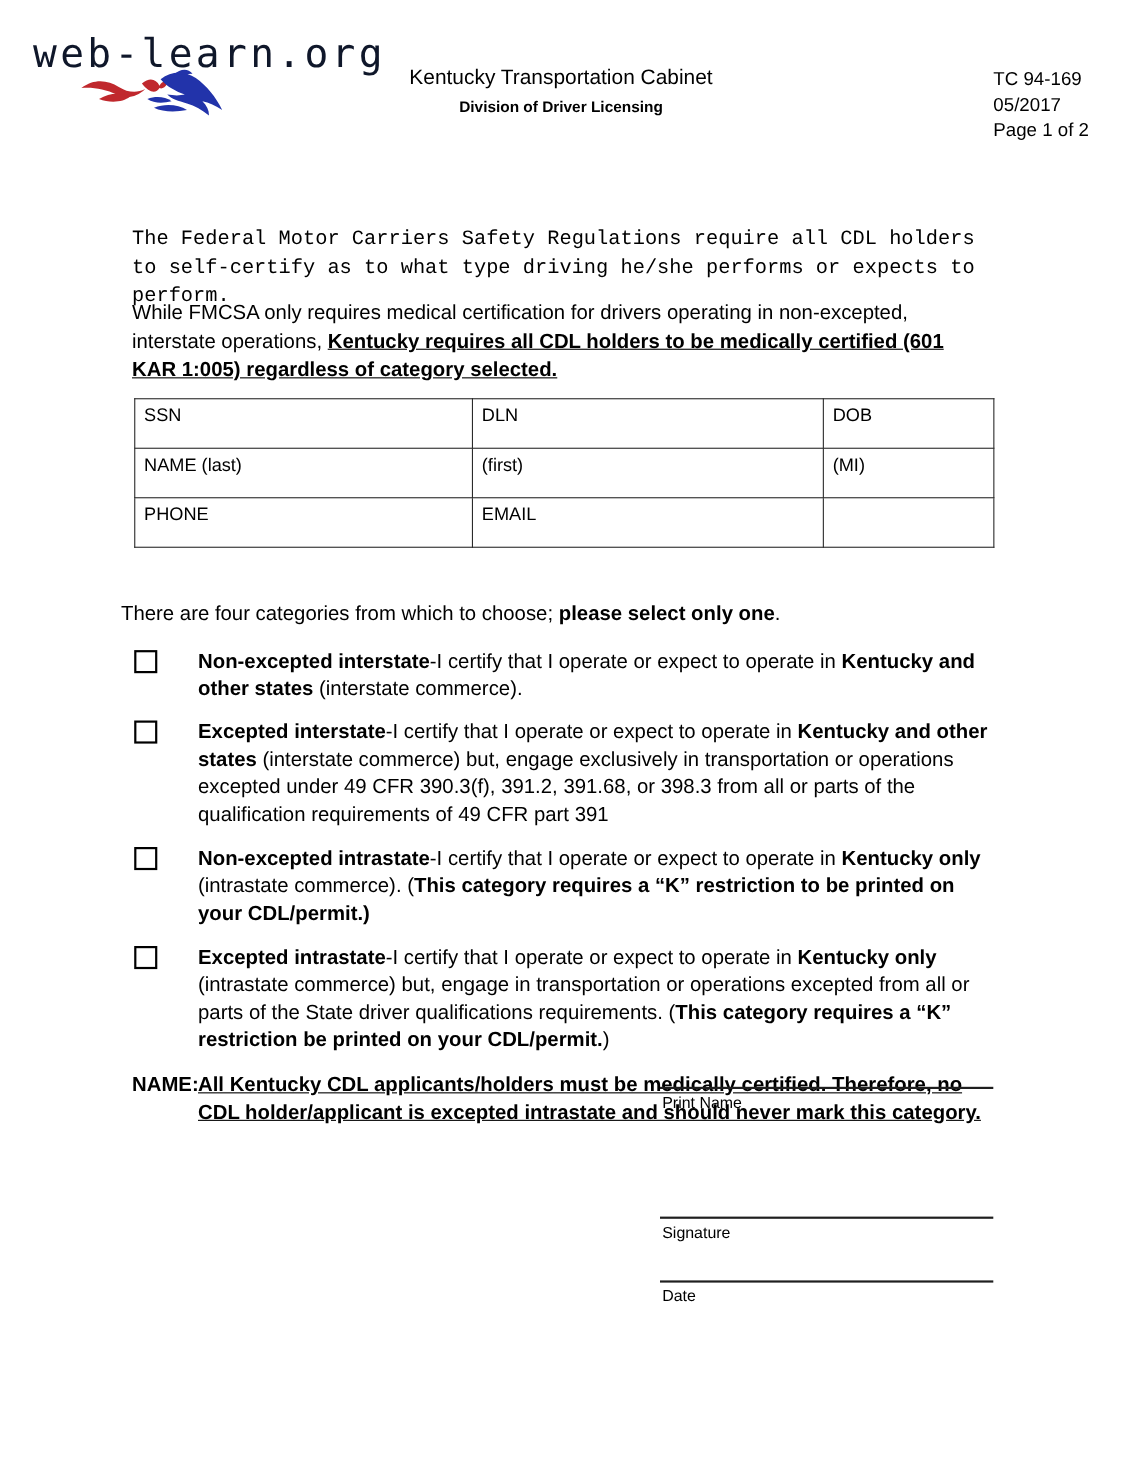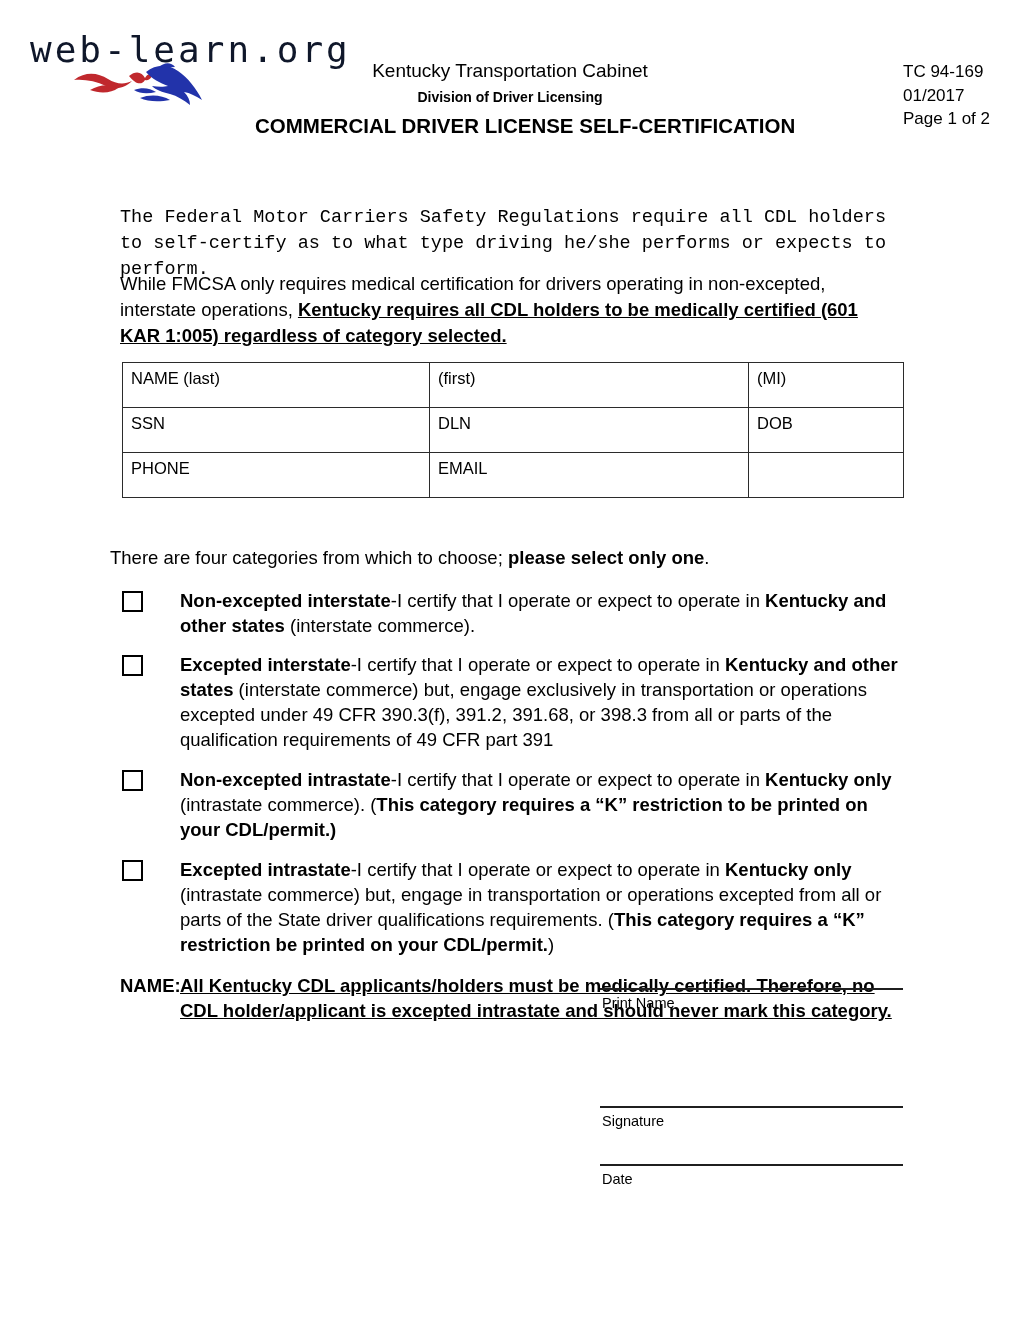--- a/index.html
+++ b/index.html
@@ -212,45 +212,44 @@
       <path d="M74 12 C84 4, 96 4, 106 11 C116 18, 124 28, 130 40 C124 36, 118 33, 112 32 C116 36, 118 40, 118 45 C112 40, 105 36, 98 34 C90 32, 84 30, 80 26 C86 27, 92 27, 96 26 C88 23, 80 19, 74 12 Z" fill="#2233aa"></path>
       <path d="M86 8 C92 2, 99 2, 103 7 C98 7, 92 8, 86 8 Z" fill="#2233aa"></path>
       <path d="M62 30 C70 27, 78 28, 84 32 C76 34, 68 34, 62 30 Z" fill="#2233aa"></path>
       <path d="M68 38 C78 34, 90 35, 98 40 C88 42, 76 42, 68 38 Z" fill="#2233aa"></path>
     </svg>
   </div>
 
   <div class="header-center">
     <div class="hdr-line1">Kentucky Transportation Cabinet</div>
     <div class="hdr-line2">Division of Driver Licensing</div>
-    <div class="hdr-line3">COMMERCIAL DRIVER LICENSE SELF-CERTIFICATION</div>
   </div>
 
   <div class="header-right">
     <div>TC 94-169</div>
-    <div>01/2017</div>
+    <div>05/2017</div>
     <div>Page 1 of 2</div>
   </div>
 </div>
 
 <div class="para p1">The Federal Motor Carriers Safety Regulations require all CDL holders to self-certify as to what type driving he/she performs or expects to perform.</div>
 
 <div class="para p2"><span>While FMCSA only requires medical certification for drivers operating in non-excepted, interstate operations, </span><span class="bu">Kentucky requires all CDL holders to be medically certified (601 KAR 1:005) regardless of category selected.</span></div>
 
 <table class="form-table">
   <tbody>
       <tr>
+    <td class="col-a">SSN</td>
+    <td class="col-b">DLN</td>
+    <td class="col-c">DOB</td>
+  </tr>
+  <tr>
     <td class="col-a">NAME (last)</td>
     <td class="col-b">(first)</td>
     <td class="col-c">(MI)</td>
-  </tr>
-  <tr>
-    <td class="col-a">SSN</td>
-    <td class="col-b">DLN</td>
-    <td class="col-c">DOB</td>
   </tr>
   <tr>
     <td class="col-a">PHONE</td>
     <td class="col-b">EMAIL</td>
     <td class="col-c"></td>
   </tr>
 </tbody>
   </table>
 
 <div class="select-intro"><span>There are four categories from which to choose; </span><span class="b">please select only one</span><span>.</span></div>

